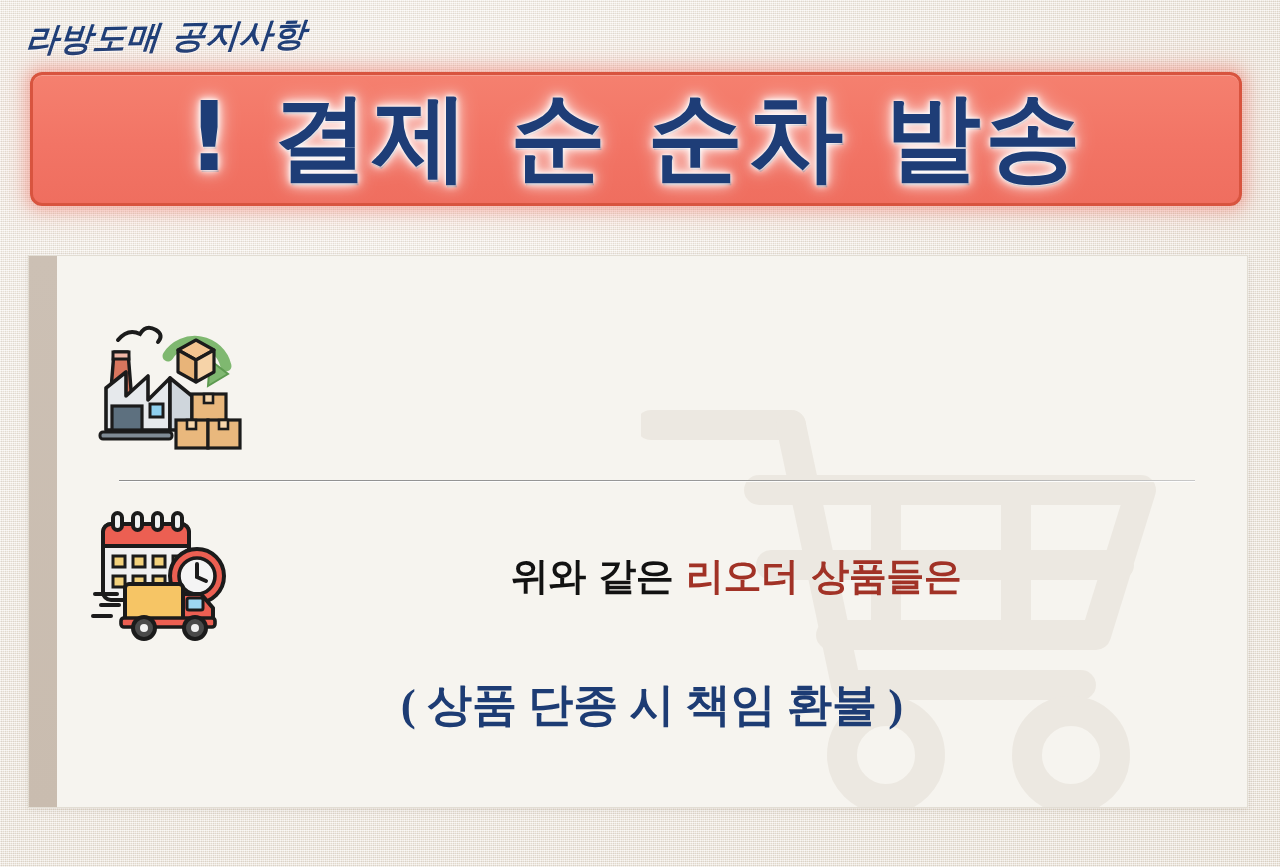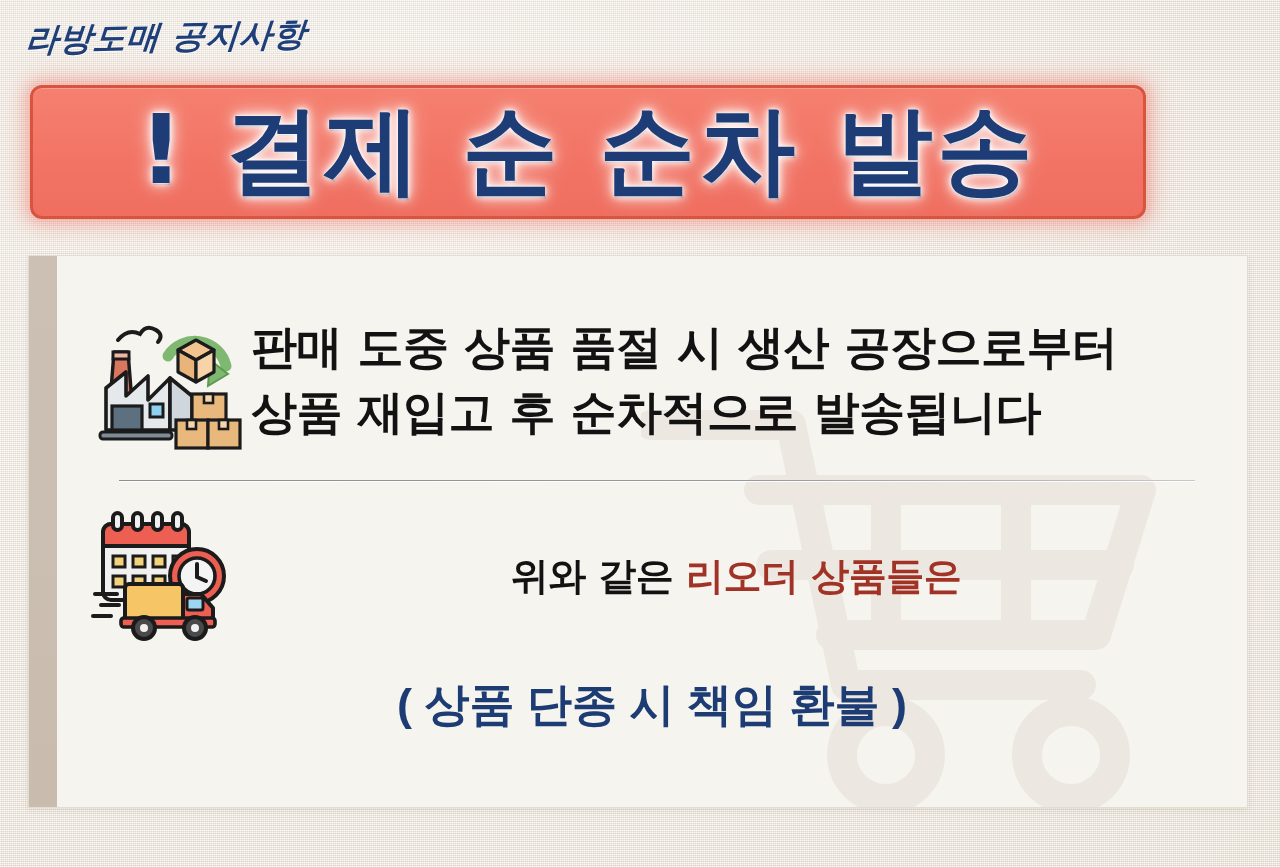--- a/index.html
+++ b/index.html
@@ -53,22 +53,22 @@
     font-family: "DejaVu Sans", sans-serif;
     transform: skewX(-6deg) rotate(-1.2deg);
     text-shadow: 0 1px 0 rgba(255,255,255,0.8);
     white-space: nowrap;
   }
 
   
   #title-banner {
     position: absolute;
     left: 30px;
-    top: 85px;
-    width: 1116px;
+    top: 72px;
+    width: 1212px;
     height: 134px;
     border-radius: 12px;
     background: linear-gradient(180deg, #f5806f 0%, #f27465 55%, #ef6e5f 100%);
     border: 3px solid #d8543f;
     box-shadow:
       0 0 14px 5px rgba(240,110,95,0.38),
       0 0 30px 10px rgba(240,110,95,0.16),
       inset 0 1px 0 rgba(255,255,255,0.22);
     display: flex;
     align-items: center;
@@ -196,21 +196,21 @@
     height: 1px;
     background: linear-gradient(90deg, #8e8e8e 0%, #9a9a9a 60%, #c8c8c8 100%);
     box-shadow: 0 1px 0 rgba(255,255,255,0.9);
   }
 
   
   #bottom-note {
     position: relative;
     z-index: 2;
     text-align: center;
-    font-family: Liberation Sans, sans-serif;
+    font-family: Liberation Serif, serif;
     font-size: 45px;
     font-weight: 700;
     color: #1d3c74;
     letter-spacing: 0px;
     margin-top: 4px;
     white-space: nowrap;
   }
 </style>
 </head>
 <body>
@@ -270,24 +270,20 @@
 
             <rect x="96" y="84" width="34" height="30" fill="#e9b87d" stroke="#1b1b1b" stroke-width="3.2"></rect>
             <rect x="108" y="84" width="9" height="9" fill="#f6d6ac" stroke="#1b1b1b" stroke-width="2.6"></rect>
             <rect x="80" y="110" width="32" height="28" fill="#e9b87d" stroke="#1b1b1b" stroke-width="3.2"></rect>
             <rect x="91" y="110" width="9" height="9" fill="#f6d6ac" stroke="#1b1b1b" stroke-width="2.6"></rect>
             <rect x="112" y="110" width="32" height="28" fill="#e9b87d" stroke="#1b1b1b" stroke-width="3.2"></rect>
             <rect x="123" y="110" width="9" height="9" fill="#f6d6ac" stroke="#1b1b1b" stroke-width="2.6"></rect>
 
             <rect x="4" y="122" width="72" height="7" rx="3" fill="#7f8b95" stroke="#1b1b1b" stroke-width="3"></rect>
           </svg>
-        </div>
-        <div class="row-text">
-          <div class="line line-black">판매 도중 상품 품절 시 생산 공장으로부터</div>
-          <div class="line line-black">상품 재입고 후 순차적으로 발송됩니다</div>
         </div>
       </div>
 
       <div id="divider"></div>
 
       <div class="notice-row" id="row-delivery">
         <div class="row-icon">
           <svg width="152" height="140" viewBox="0 0 152 140" xmlns="http://www.w3.org/2000/svg">
 
             <rect x="16" y="18" width="86" height="76" rx="8" fill="#f1f1f1" stroke="#1b1b1b" stroke-width="4"></rect>

